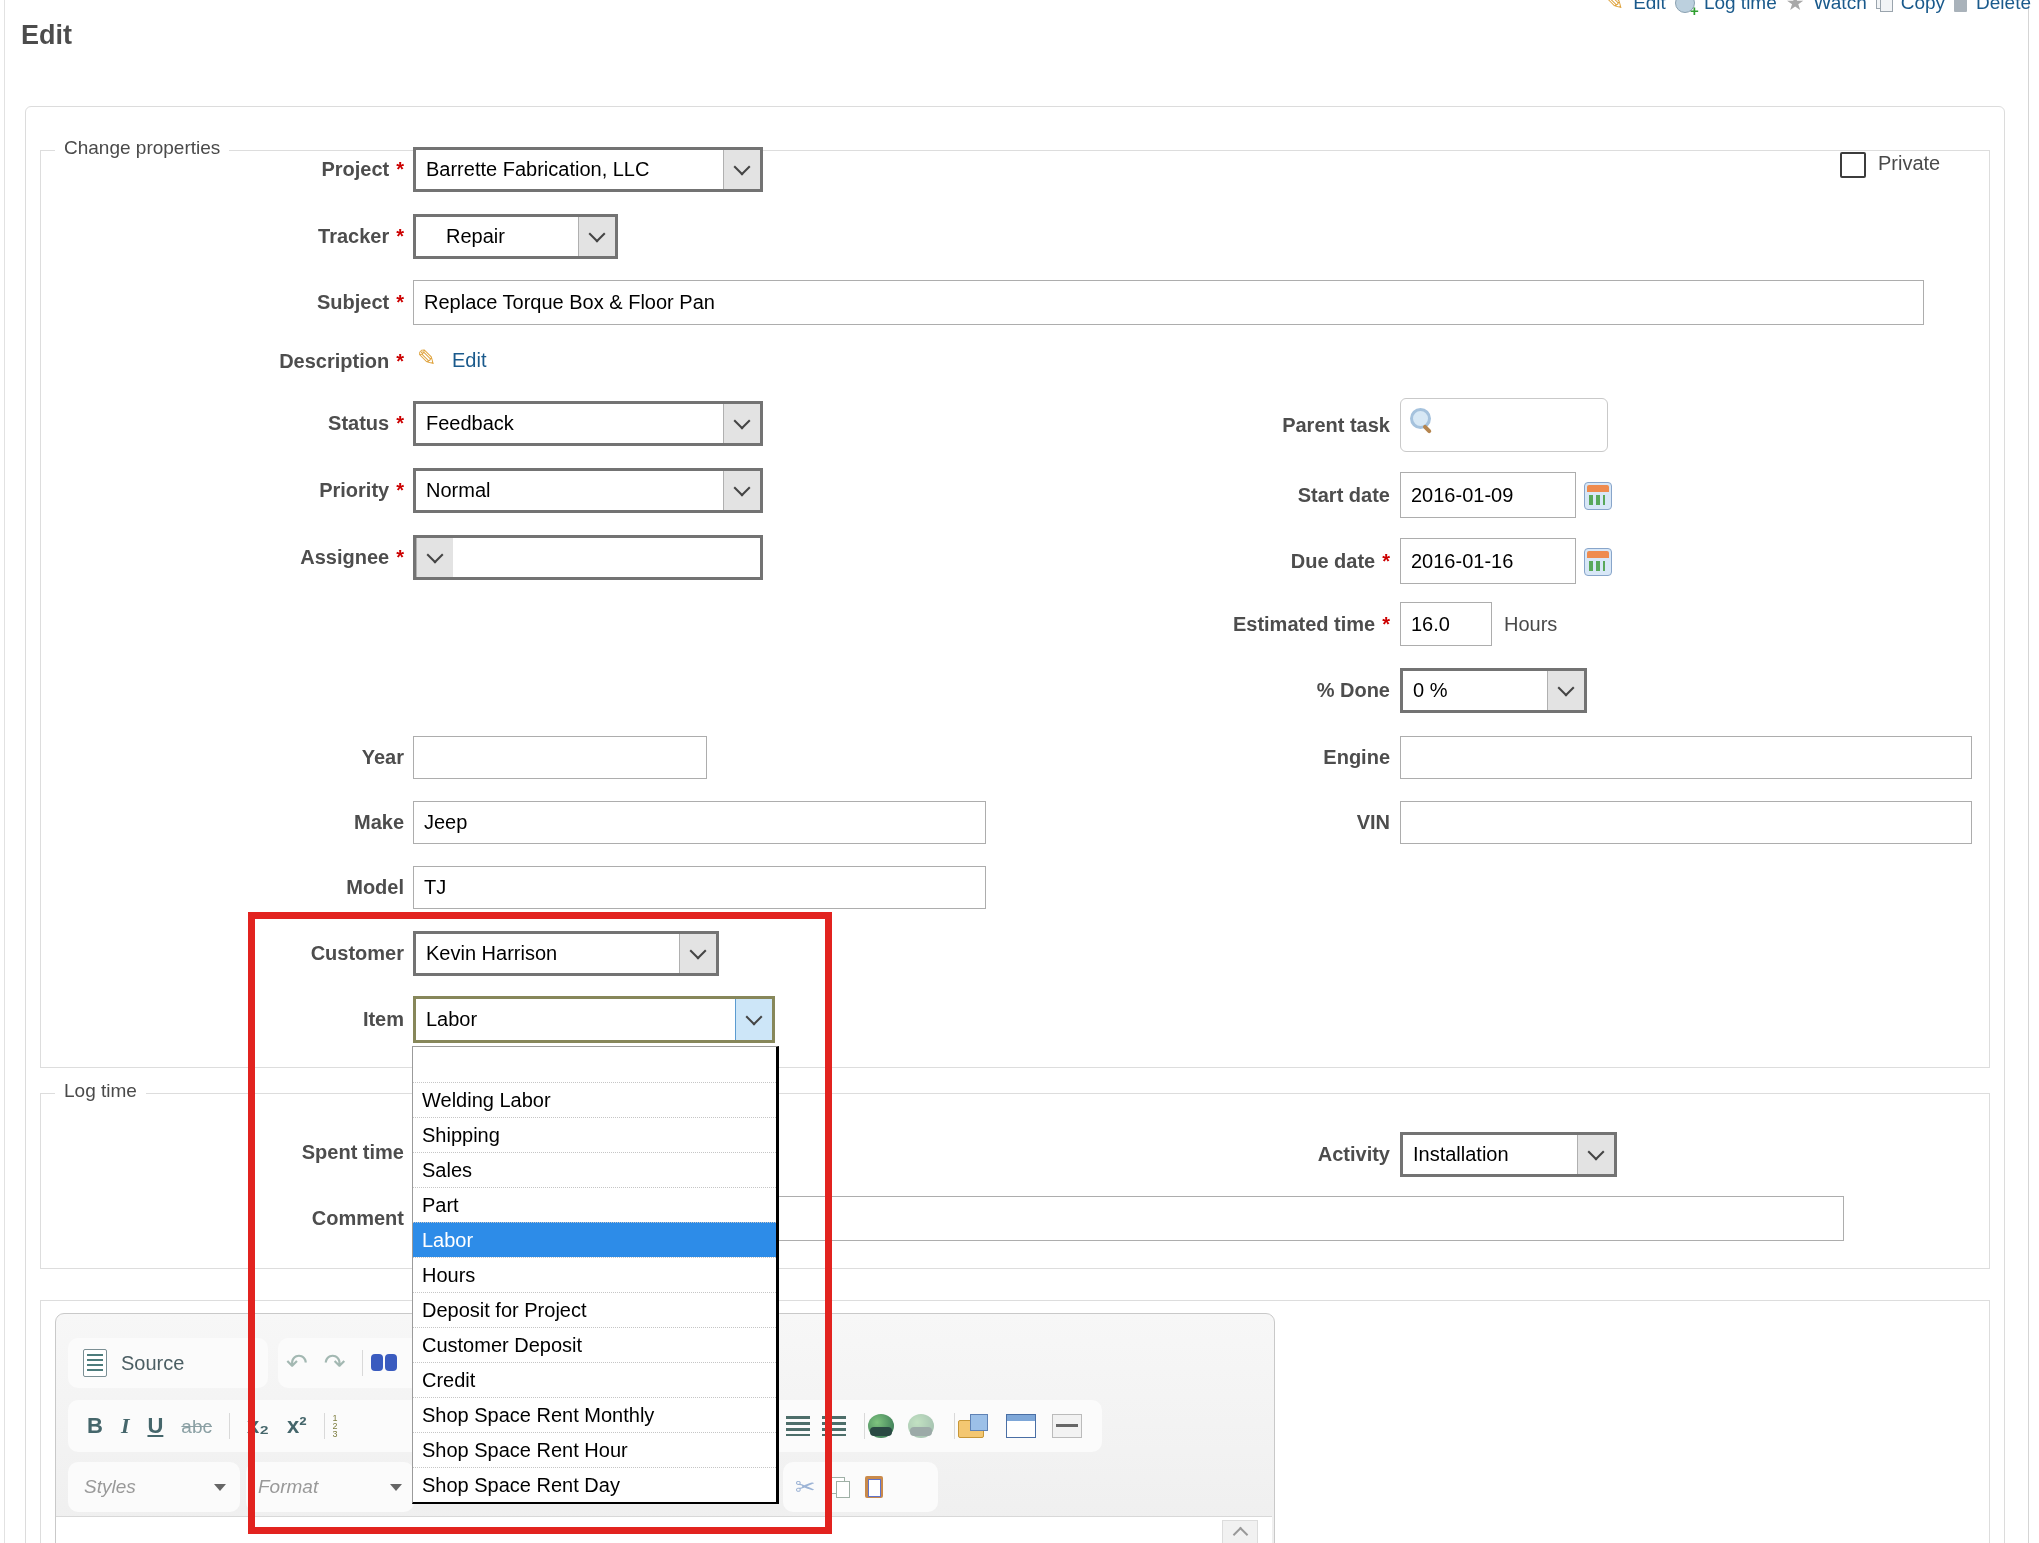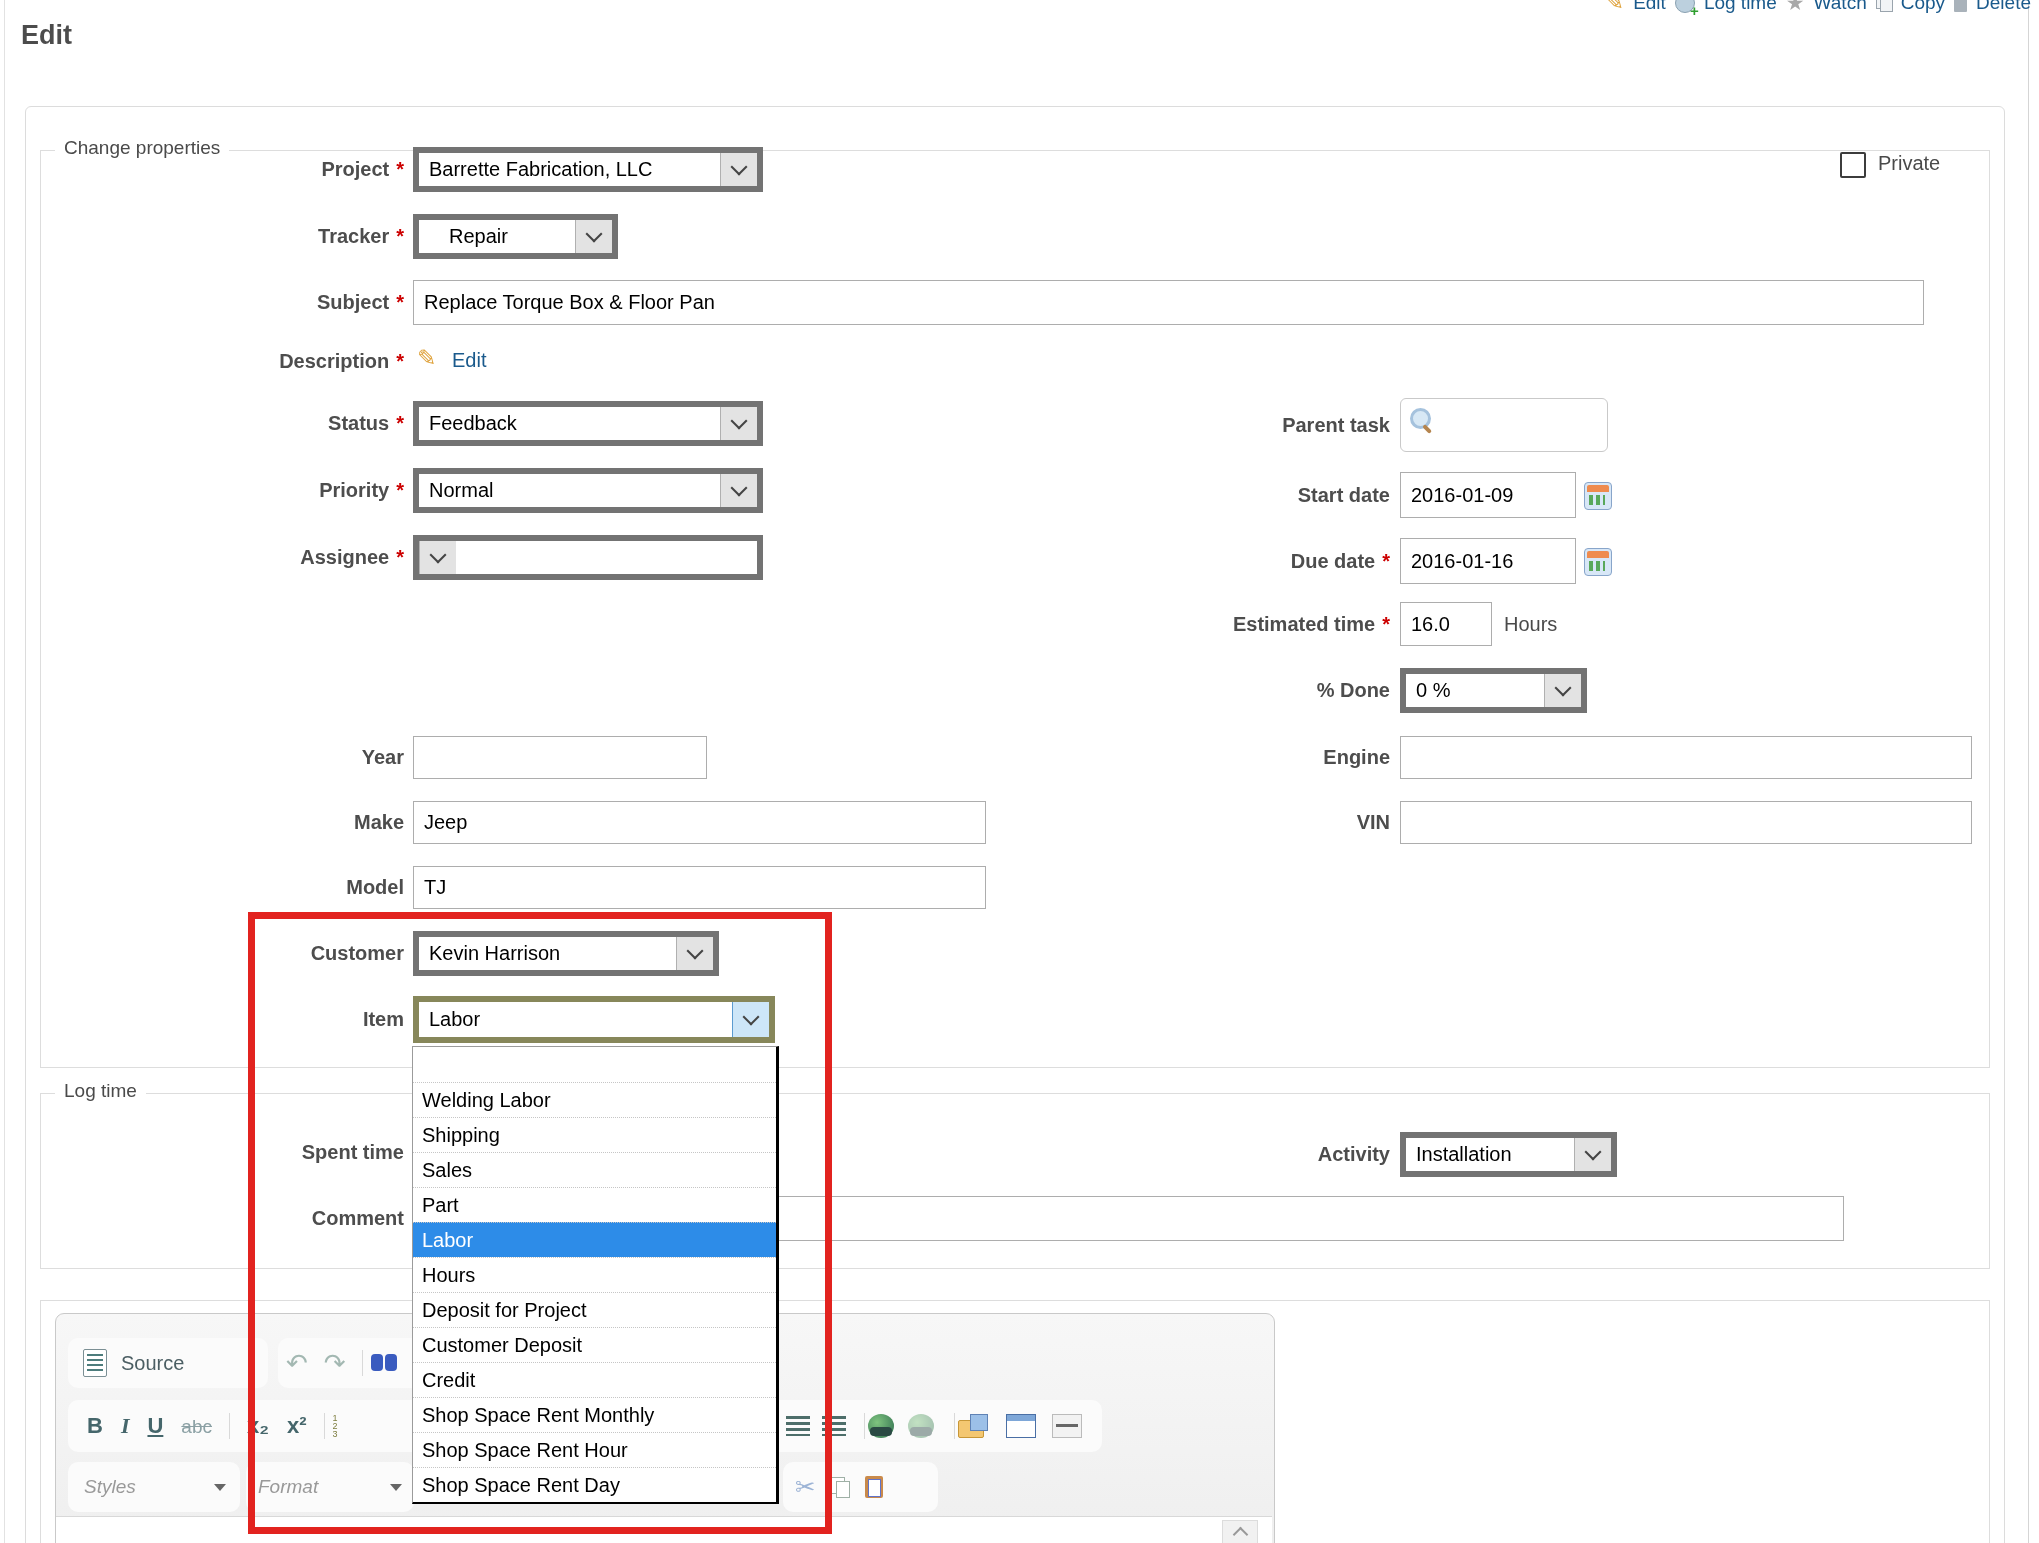--- a/index.html
+++ b/index.html
@@ -20,21 +20,21 @@
   .ctx a{color:#1a5a8c;text-decoration:none;display:inline-block;}
   .ctx .ico{display:inline-block;vertical-align:middle;}
   
   .lbl{position:absolute;left:0;width:404px;display:flex;justify-content:flex-end;
        align-items:center;font-weight:bold;color:#4d4d4d;font-size:20px;white-space:nowrap;}
   .lbl.rcol{left:986px;width:404px;}
   .req{color:#c00;margin-left:7px;font-weight:bold;}
   
   .inp{position:absolute;background:#fff;border:1px solid #adadad;font-size:20px;color:#000;
        display:flex;align-items:center;padding:0 10px;box-sizing:border-box;}
-  .sel{position:absolute;background:#fff;border:6px solid #737373;box-sizing:border-box;
+  .sel{position:absolute;background:#fff;border:3px solid #737373;box-sizing:border-box;
        display:flex;align-items:stretch;}
   .sel-text{flex:1;display:flex;align-items:center;padding-left:10px;font-size:20px;
             white-space:nowrap;overflow:hidden;}
   .sel-btn{width:36px;background:#e3e3e3;border-left:1px solid #b0b0b0;display:flex;
            align-items:center;justify-content:center;}
   .chev{width:10px;height:10px;border-right:2px solid #444;border-bottom:2px solid #444;
         transform:rotate(45deg);margin-top:-5px;}
   .sel.focused{border-color:#87875a;}
   .sel.focused .sel-btn{background:#cde6f8;border-left:1px solid #5b9bd0;}
   .checkbox{position:absolute;width:22px;height:22px;background:#fff;border:2px solid #3c3c3c;

